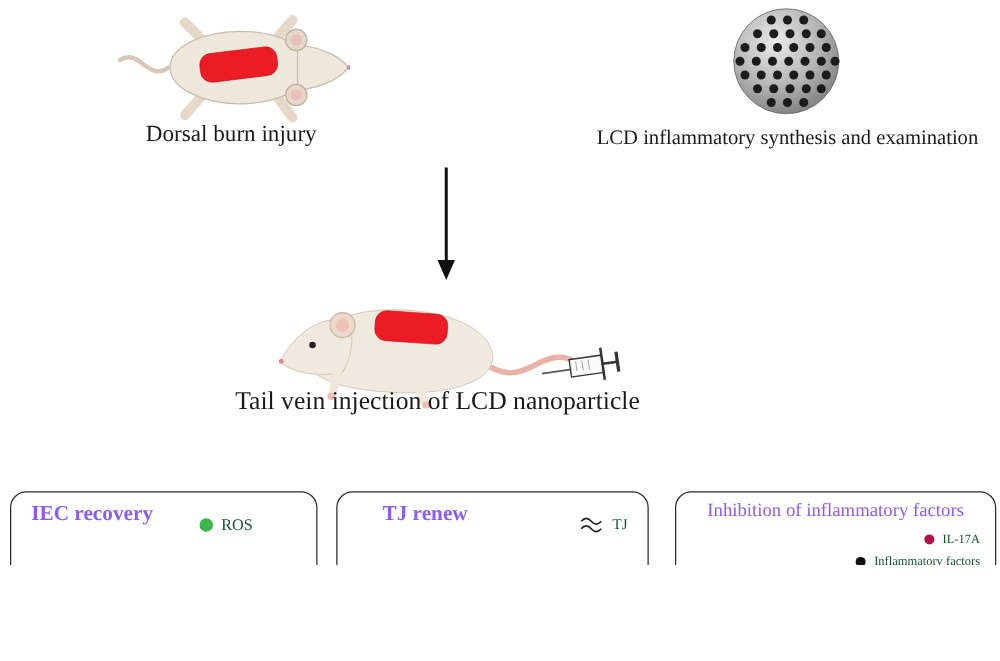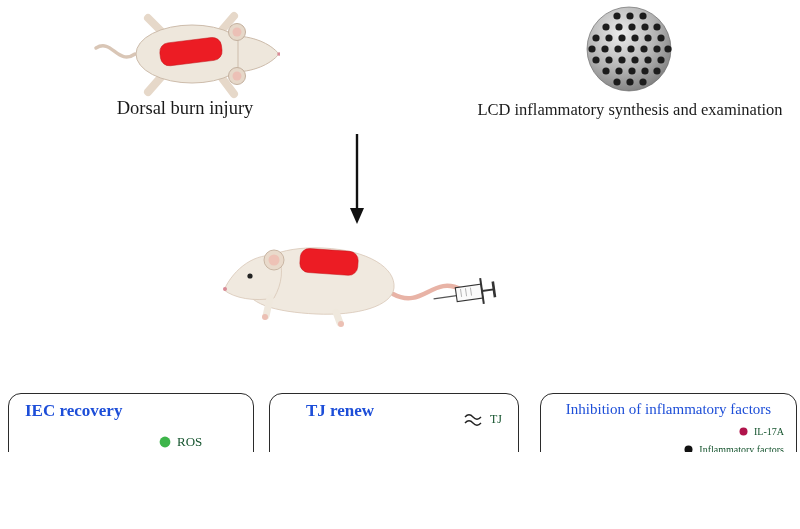--- a/index.html
+++ b/index.html
@@ -6,21 +6,21 @@
   .stage{
     position:relative;width:800px;height:452px;overflow:hidden;background:#ffffff;
     font-family:"Liberation Serif","DejaVu Serif",serif;color:#111;
   }
   .abs{position:absolute;}
   .caption{text-align:center;color:#1a1a1a;}
   .panel{
     position:absolute;top:393px;height:160px;border:1.4px solid #2b2b2b;
     border-radius:13px;background:#fff;box-sizing:border-box;
   }
-  .panel-title{position:absolute;font-weight:700;font-size:17px;color:#1d4ed8;}
+  .panel-title{position:absolute;font-weight:700;font-size:17px;color:#8b5cf6;}
   .panel-title.plain{font-weight:400;font-size:15px;}
   .legend-row{position:absolute;display:flex;align-items:center;gap:6px;}
   .legend-label{font-size:13px;color:#14532d;}
   .legend-label.tiny{font-size:10px;}
   svg{display:block;}
 </style>
 </head>
 <body>
 
 <div class="stage">
@@ -121,24 +121,25 @@
       <line x1="215" y1="62" x2="240" y2="62" stroke="#555" stroke-width="1.4"></line>
       <rect x="238" y="54" width="26" height="14" fill="#fafafa" stroke="#333" stroke-width="1.1"></rect>
       <line x1="243" y1="56" x2="243" y2="64" stroke="#999" stroke-width="0.7"></line>
       <line x1="248" y1="56" x2="248" y2="64" stroke="#999" stroke-width="0.7"></line>
       <line x1="253" y1="56" x2="253" y2="64" stroke="#999" stroke-width="0.7"></line>
       <line x1="264" y1="48" x2="264" y2="74" stroke="#333" stroke-width="2"></line>
       <line x1="264" y1="61" x2="276" y2="61" stroke="#333" stroke-width="2"></line>
       <line x1="276" y1="53" x2="276" y2="69" stroke="#333" stroke-width="2.6"></line>
     </g>
   </svg>
+  <div class="abs caption" style="left:150px;top:310px;width:400px;font-size:20.5px;">Tail vein injection of LCD nanoparticle</div>
 
   <div class="panel" style="left:8px;width:246px;">
     <div class="panel-title" style="left:16px;top:7px;">IEC recovery</div>
-    <div class="legend-row" style="left:150px;top:40px;">
+    <div class="legend-row" style="left:150px;top:18px;">
       <svg width="12" height="12" viewBox="0 0 12 12">
         <circle cx="6" cy="6" r="5.4" fill="#3db54a"></circle>
       </svg>
       <span class="legend-label">ROS</span>
     </div>
     <svg class="abs" style="left:66px;top:72px;" width="96" height="88" viewBox="0 0 96 88">
       <g fill="#dcbfae">
         <path d="M 2 88 L 2 20 a6.5 6.5 0 0 1 13 0 a6.5 6.5 0 0 1 13 0 a6.5 6.5 0 0 1 13 0 a6.5 6.5 0 0 1 13 0 a6.5 6.5 0 0 1 13 0 a6.5 6.5 0 0 1 13 0 a6.5 6.5 0 0 1 13 0 L 93 88 Z" stroke="#b79a88" stroke-width="1"></path>
       </g>
       <circle cx="20" cy="64" r="13" opacity="0.6" fill="#d2b19f"></circle>

